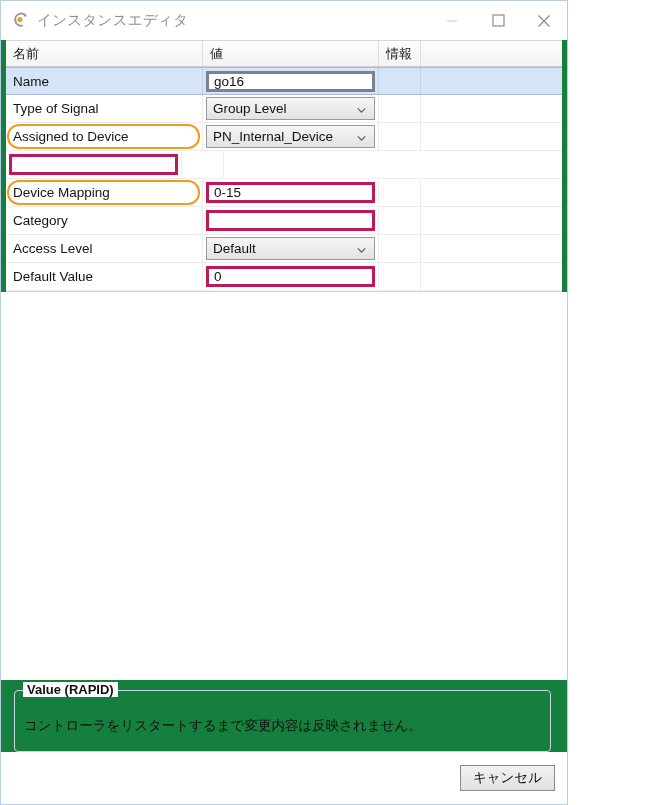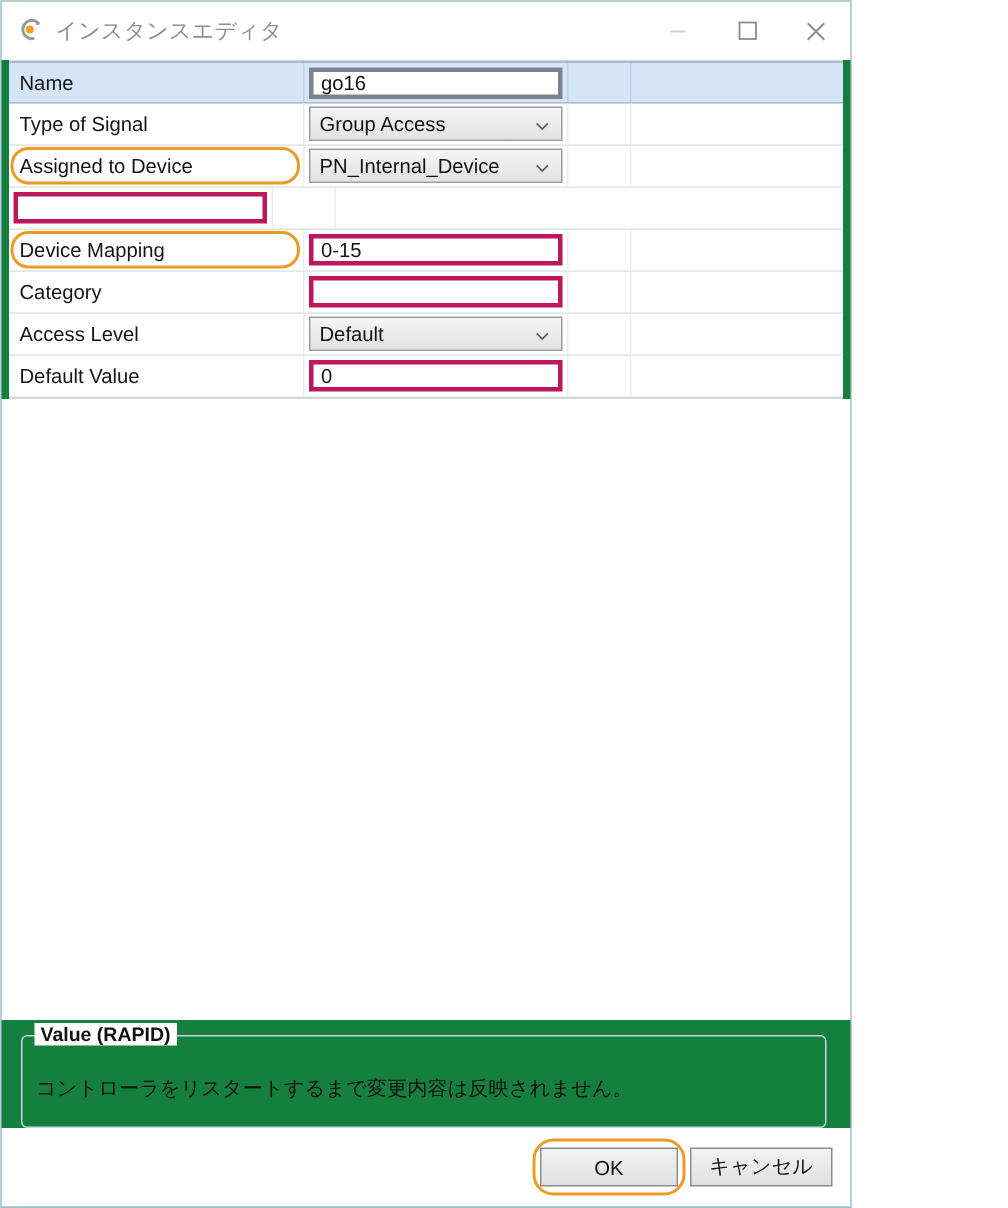--- a/index.html
+++ b/index.html
@@ -325,40 +325,46 @@
       <div class="wc">
         <svg width="14" height="14" viewBox="0 0 14 14">
           <line x1="1.5" y1="1.5" x2="12.5" y2="12.5" stroke="#8c8c8c" stroke-width="1.3"></line>
           <line x1="12.5" y1="1.5" x2="1.5" y2="12.5" stroke="#8c8c8c" stroke-width="1.3"></line>
         </svg>
       </div>
     </div>
   </div>
 
   <div id="grid">
+    <div id="grid-header">
+      <div class="hcell hc-name">名前</div>
+      <div class="hcell hc-value">値</div>
+      <div class="hcell hc-info">情報</div>
+      <div class="hcell hc-rest"></div>
+    </div>
     <div id="grid-body">
         <div class="row selected">
           <div class="c-name">
             <span>Name</span>
           </div>
           <div class="c-value">
             <div class="textbox focused">
               <span>go16</span>
             </div>
           </div>
           <div class="c-info"></div>
           <div class="c-rest"></div>
         </div>
         <div class="row">
           <div class="c-name">
             <span>Type of Signal</span>
           </div>
           <div class="c-value">
             <div class="combo">
-              <span>Group Access</span>
+              <span>Group Level</span>
               <span class="chev"><svg width="9" height="6" viewBox="0 0 9 6">
                   <path d="M0.8 0.8 L4.5 4.6 L8.2 0.8" fill="none" stroke="#5a5a5a" stroke-width="1.1"></path>
                 </svg></span>
             </div>
           </div>
           <div class="c-info"></div>
           <div class="c-rest"></div>
         </div>
         <div class="row">
           <div class="c-name highlight">
@@ -442,21 +448,18 @@
 
   <div id="groupbox-wrap">
     <div id="gb-legend">Value (RAPID)</div>
     <div id="groupbox"></div>
     <div id="gb-body">
       <div class="gb-line">コントローラをリスタートするまで変更内容は反映されません。</div>
     </div>
   </div>
 
   <div id="footer">
-    <span class="btn-wrap focus-ring">
-      <button class="btn">OK</button>
-    </span>
     <span class="btn-wrap">
       <button class="btn">キャンセル</button>
     </span>
   </div>
 
 </div>
 
 </body></html>

